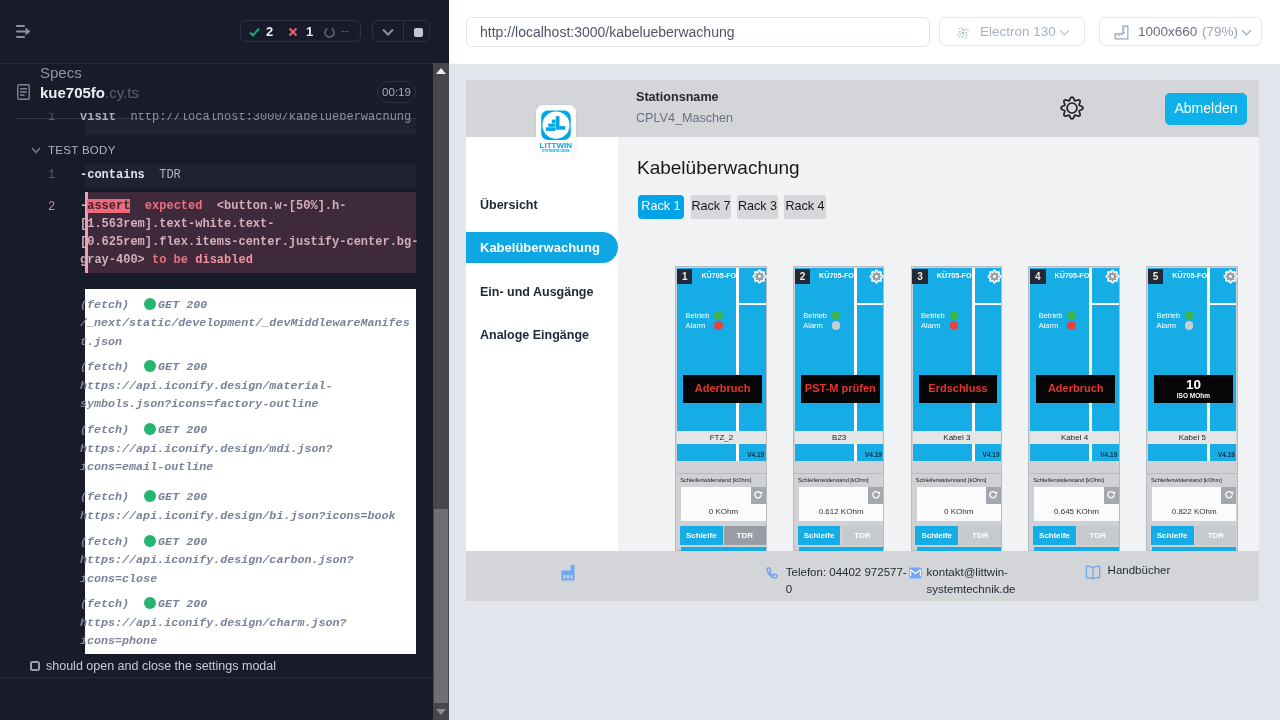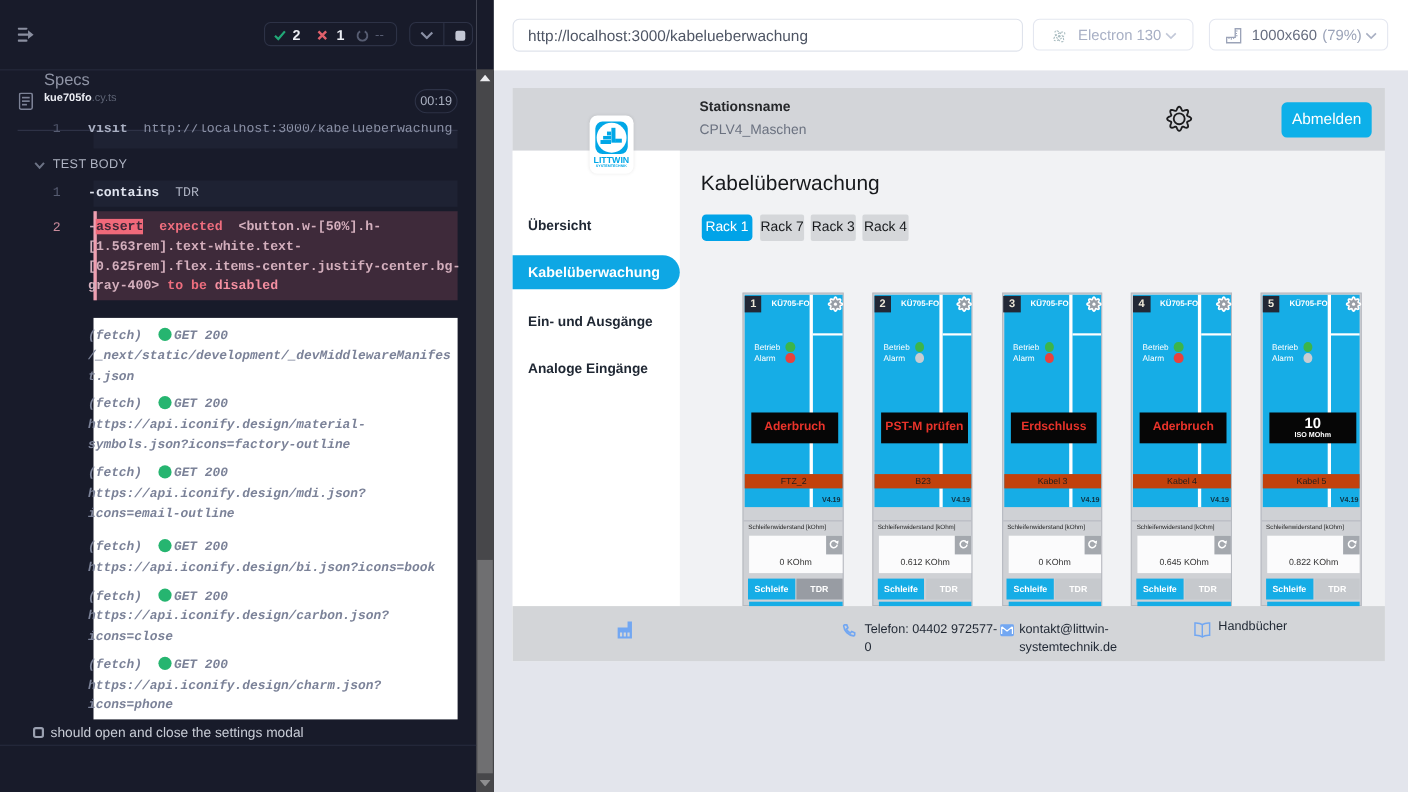--- a/index.html
+++ b/index.html
@@ -37,21 +37,21 @@
   .card { position:absolute; top:186.4px; width:91.5px; height:284.6px; background:#cfd1d5; border:1px solid #b7bac0; }
   .cblue { position:absolute; left:1.1px; top:1px; width:88.4px; height:192.3px; background:#16ade6; }
   .cnum { position:absolute; left:0.8px; top:1.3px; width:15.5px; height:15.5px; background:#222836; color:#eee8d8; font-weight:bold; font-size:10px; text-align:center; line-height:15.5px; }
   .cvline { position:absolute; left:59px; top:0; width:3px; height:162.6px; background:#fff; }
   .cvline2 { position:absolute; left:59px; top:175.7px; width:3px; height:16.6px; background:#fff; }
   .chline { position:absolute; left:62px; top:34.5px; width:26.4px; height:2.5px; background:#fff; }
   .ctitle { position:absolute; left:0; top:2.8px; width:83px; text-align:center; color:#fff; font-weight:bold; font-size:7.2px; }
   .cio { position:absolute; font-size:7.5px; color:#fff; left:8.3px; }
   .cdot { position:absolute; left:36.9px; width:8.5px; height:8.5px; border-radius:50%; }
   .cstatus { position:absolute; left:6px; top:107.1px; width:78.6px; height:27.6px; background:#060606; color:#e8332a; font-weight:bold; font-size:11px; text-align:center; line-height:27.6px; }
-  .cname { position:absolute; left:0px; top:162.6px; width:88.4px; height:13.1px; background:#c2410c; font-size:8px; color:#1d1d1d; text-align:center; line-height:13px; }
+  .cname { position:absolute; left:0px; top:162.6px; width:88.4px; height:13.1px; background:#e5e5e5; font-size:8px; color:#1d1d1d; text-align:center; line-height:13px; }
   .cver { position:absolute; right:1.5px; top:183px; font-size:6.5px; font-weight:bold; color:#10303e; }
   .cpanel2 { position:absolute; left:0; top:205.3px; width:89.5px; height:79.3px; border-top:1px solid #b7bac0; }
   .clabel { position:absolute; left:4px; top:3.5px; font-size:5.7px; color:#222; }
   .cwbox { position:absolute; left:5px; top:13.5px; width:84.4px; height:33.6px; background:#fbfbfc; }
   .cref { position:absolute; right:0; top:0; width:15px; height:16.5px; background:#a4a8ae; }
   .cval { position:absolute; left:0; bottom:5px; width:84.4px; text-align:center; font-size:8px; color:#333; }
   .cbtn { position:absolute; top:52px; height:19.2px; font-weight:bold; font-size:8px; color:#fff; text-align:center; line-height:19.2px; }
   .cbot { position:absolute; left:5px; top:279.7px; width:84.4px; height:4.9px; background:#16ade6; }
   .cgear { position:absolute; left:75.6px; top:1.6px; }
   
@@ -90,21 +90,21 @@
     <div class="abs" style="left:41px;top:6.5px;width:9px;height:9px;background:#c3c7d4;border-radius:2px;"></div>
   </div>
   <div class="hr abs" style="left:0;top:63px;width:433px;"></div>
 
   <svg class="abs" style="left:17px;top:84px" width="13" height="16" viewBox="0 0 13 16">
     <rect x="0.7" y="0.7" width="11.6" height="14.6" rx="1.5" fill="none" stroke="#7c8296" stroke-width="1.4"></rect>
     <rect x="3" y="4" width="7" height="1.5" fill="#7c8296"></rect>
     <rect x="3" y="7.2" width="7" height="1.5" fill="#7c8296"></rect>
     <rect x="3" y="10.4" width="4.5" height="1.5" fill="#7c8296"></rect>
   </svg>
-  <div class="abs" style="left:40px;top:84px;font-size:10px;color:#eceef4;"><b>kue705fo</b><span style="color:#5d6374;">.cy.ts</span></div>
+  <div class="abs" style="left:40px;top:84px;font-size:15px;color:#eceef4;"><b>kue705fo</b><span style="color:#5d6374;">.cy.ts</span></div>
   <div class="abs" style="left:377px;top:81px;width:39px;height:22px;border:1px solid #2d3246;border-radius:11px;font-size:11.5px;color:#aab0c0;text-align:center;line-height:20px;">00:19</div>
 
   <div class="abs" style="left:85px;top:119px;width:331px;height:15.5px;background:#1e2233;"></div>
   <div class="hr abs" style="left:16px;top:118px;width:400px;background:#31364a;"></div>
   <div class="abs" id="codebg">
     <div class="abs mono" style="left:32px;top:-3px;font-size:12px;color:#575d72;">1</div>
     <div class="abs mono" style="left:64px;top:-3px;font-size:12px;color:#a9afc2;font-weight:bold;">visit&nbsp;&nbsp;<span style="font-weight:normal;color:#8b91a6;">http://localhost:3000/kabelueberwachung</span></div>
   </div>
 
   <svg class="abs" style="left:31px;top:147px" width="10" height="7" viewBox="0 0 10 7">

